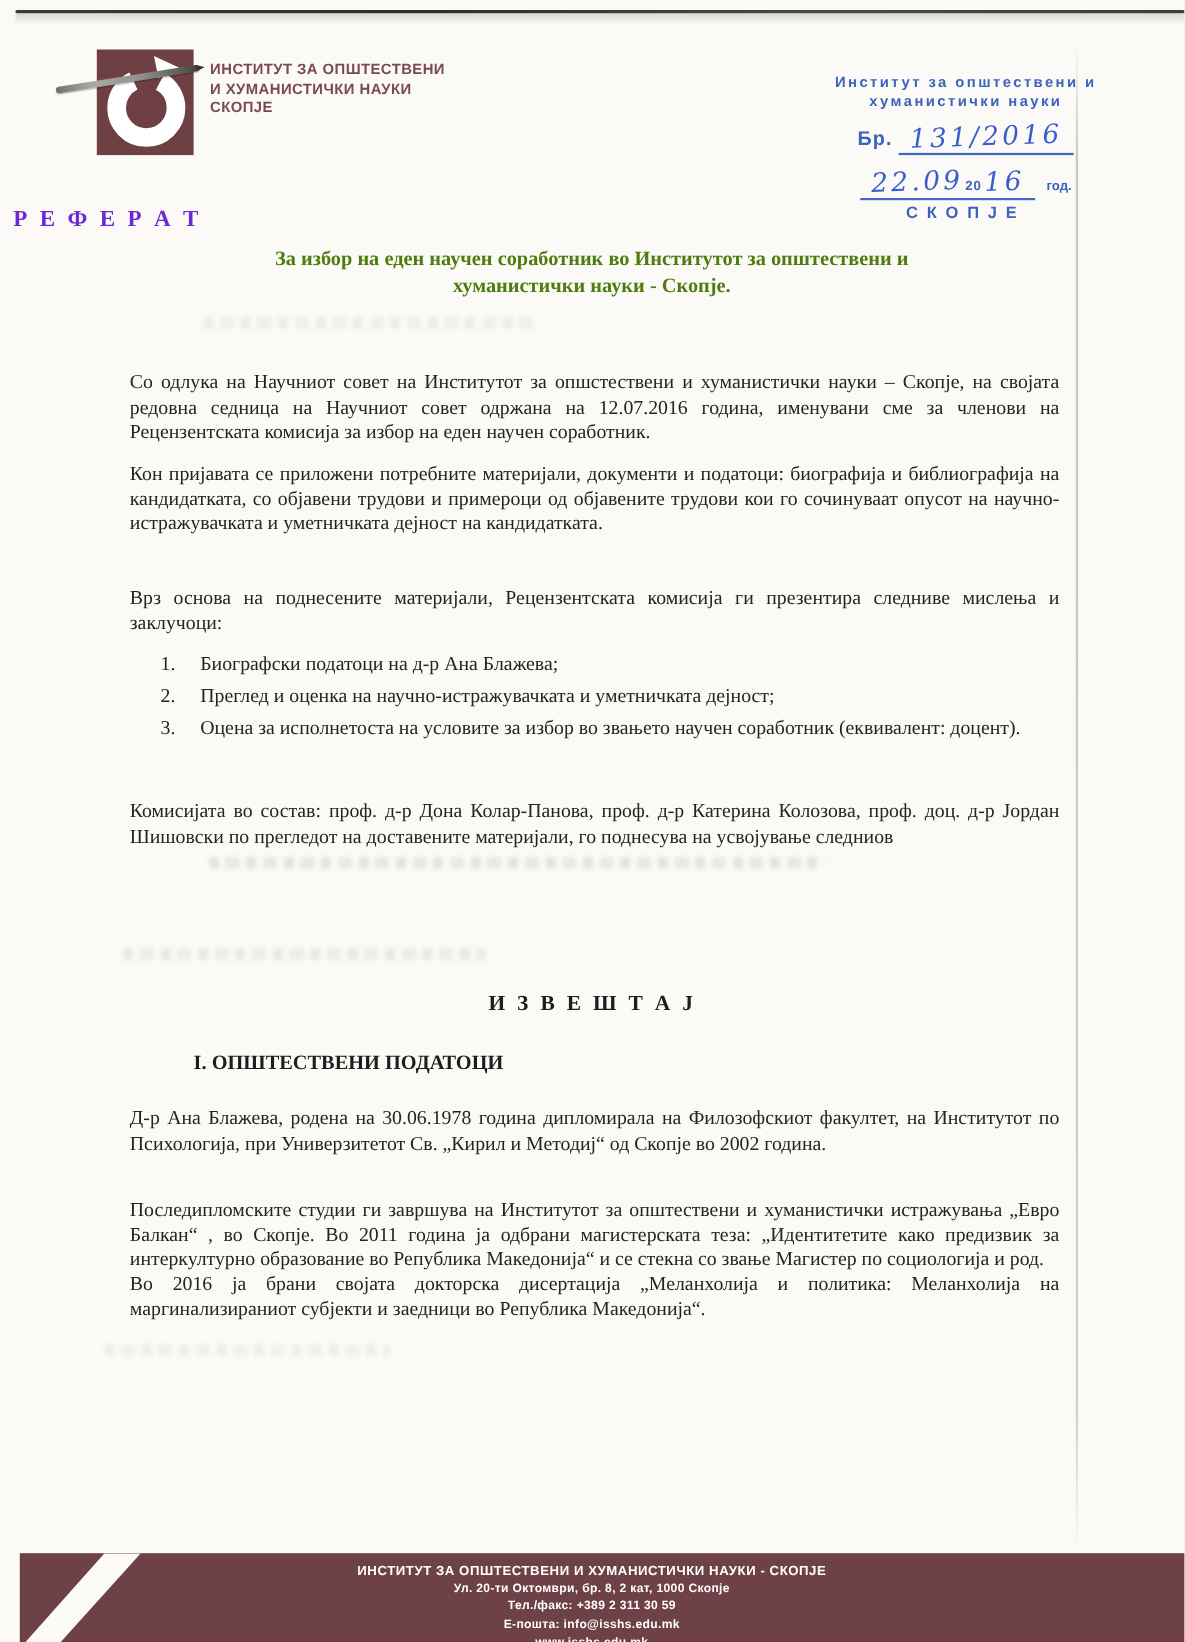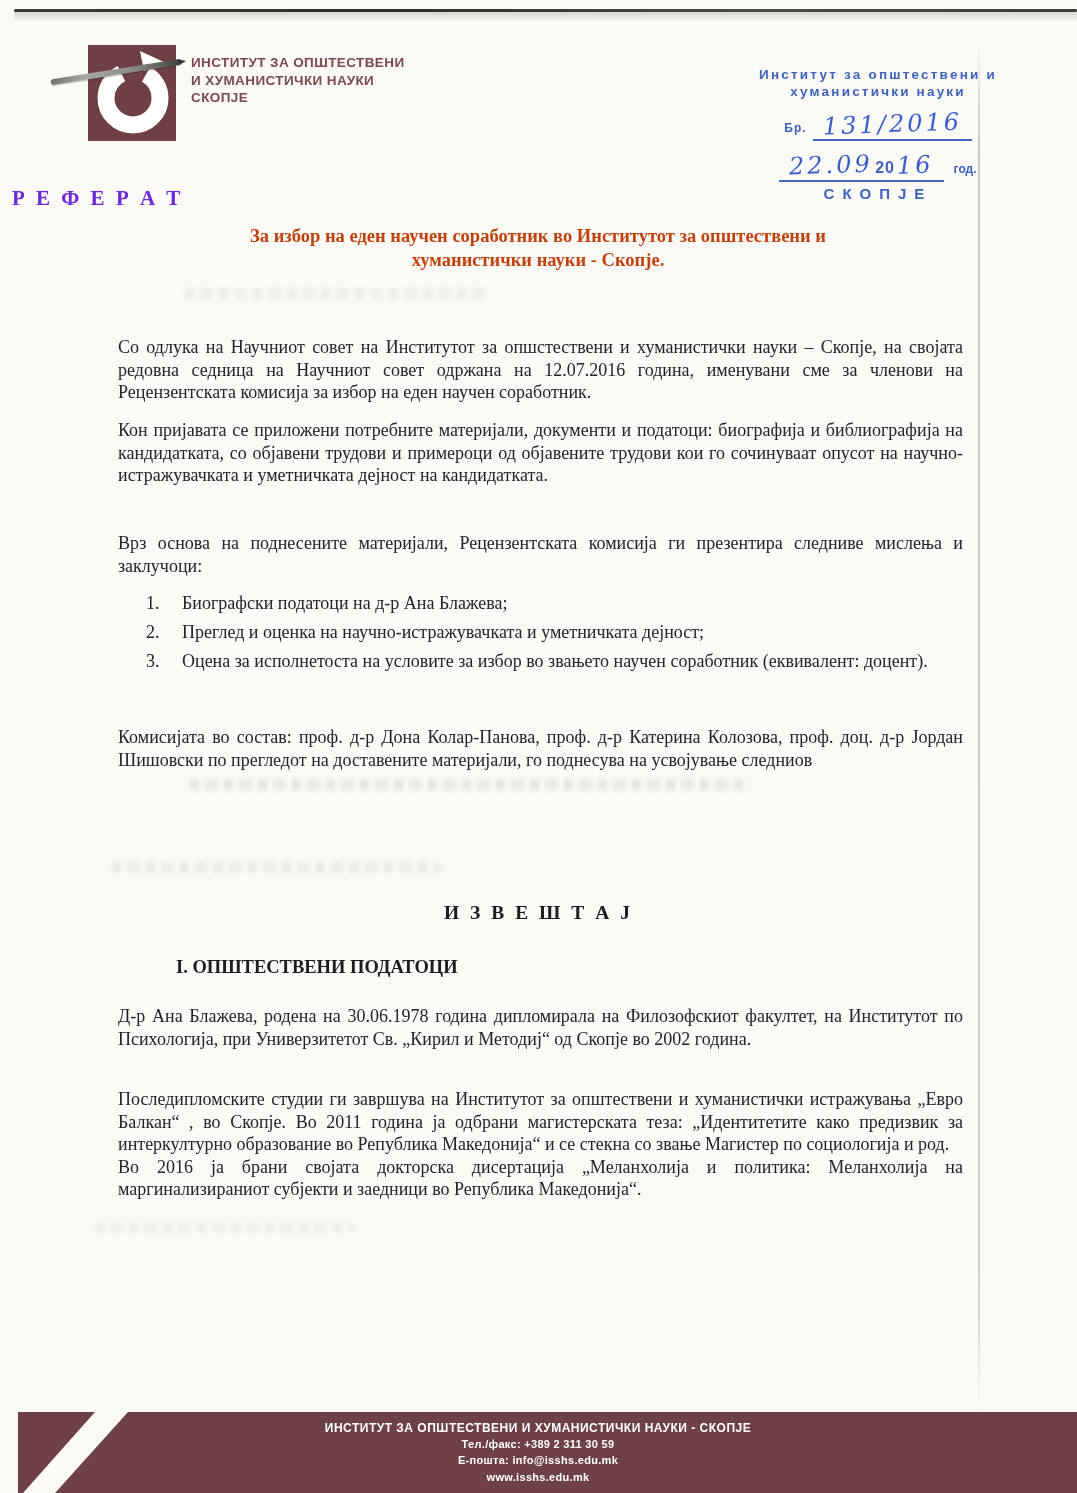--- a/index.html
+++ b/index.html
@@ -23,33 +23,33 @@
   .pen::after{content:"";position:absolute;right:-5px;top:0;width:8px;height:6px;background:#343432;
     clip-path:polygon(0 0,100% 50%,0 100%);}
   .logo-text{position:absolute;top:54px;left:191px;color:#7b4a4e;font-family:"Liberation Sans",sans-serif;
     font-weight:bold;font-size:13.5px;line-height:17.5px;letter-spacing:.4px;}
 
   
   .stamp{position:absolute;top:66px;left:728px;width:300px;text-align:center;color:#3e63bd;
     font-family:"Liberation Sans",sans-serif;}
   .stamp-org{font-weight:bold;font-size:13.5px;line-height:17px;letter-spacing:2.2px;}
   .stamp-row{display:flex;justify-content:center;align-items:baseline;margin-top:10px;}
-  .stamp-label{font-size:12px;font-weight:bold;letter-spacing:1px;margin-right:6px;}
+  .stamp-label{font-size:18px;font-weight:bold;letter-spacing:1px;margin-right:6px;}
   .hw{font-family:"DejaVu Serif",serif;font-style:italic;color:#3a5ecb;font-size:24px;letter-spacing:3px;
     display:inline-block;transform:rotate(-2deg);}
   .u-line{border-bottom:2px solid #4066c0;padding:0 10px 1px 10px;}
   .stamp-suffix{font-size:12px;font-weight:bold;margin-left:10px;}
-  .stamp-printed-20{font-size:16px;font-weight:bold;letter-spacing:1px;margin:0 2px;}
+  .stamp-printed-20{font-size:12px;font-weight:bold;letter-spacing:1px;margin:0 2px;}
   .stamp-city{font-size:15px;font-weight:bold;letter-spacing:8px;margin-top:3px;}
 
   
   .doc-title{position:absolute;top:186px;left:0;width:1077px;text-align:left;
     font-size:21px;font-weight:bold;letter-spacing:3px;color:#6d28d9;padding-left:12px;}
   .doc-subtitle{position:absolute;top:224px;left:188px;width:700px;text-align:center;
-    font-size:18.5px;font-weight:bold;line-height:24px;color:#c2410c;}
+    font-size:18.5px;font-weight:bold;line-height:24px;color:#4d7c0f;}
   .para{position:absolute;left:118px;width:845px;font-size:18px;line-height:22.6px;
     color:#242424;text-align:justify;margin:0;}
   .p1{top:336px;} .p2{top:419px;} .p3{top:532px;} .p4{top:726px;}
   .p5{top:1005px;} .p6{top:1088px;}
   .para p{margin:0;}
   .list{position:absolute;top:592px;left:146px;width:818px;font-size:18px;line-height:22.6px;color:#242424;}
   .list-row{display:flex;margin-bottom:6.5px;}
   .list-num{width:36px;flex:0 0 36px;}
   .list-text{flex:1;text-align:justify;}
   .report-heading{position:absolute;top:902px;left:0;width:1077px;text-align:center;
@@ -146,19 +146,20 @@
   <div class="ghost g2"></div>
   <div class="ghost g3"></div>
   <div class="ghost g4"></div>
 
   <div class="footer-bar">
     <svg class="footer-slash" width="160" height="81" viewBox="0 0 160 81" preserveAspectRatio="none">
       <polygon points="77,0 110,0 37,81 5,81" fill="#fbfaf7"></polygon>
     </svg>
     <div class="footer-text">
       <div class="footer-line first">ИНСТИТУТ ЗА ОПШТЕСТВЕНИ И ХУМАНИСТИЧКИ НАУКИ - СКОПЈЕ</div>
+      <div class="footer-line">Ул. 20-ти Октомври, бр. 8, 2 кат, 1000 Скопје</div>
       <div class="footer-line">Тел./факс: +389 2 311 30 59</div>
       <div class="footer-line">Е-пошта: info@isshs.edu.mk</div>
       <div class="footer-line">www.isshs.edu.mk</div>
     </div>
   </div>
 
 </div>
 
 </body></html>

